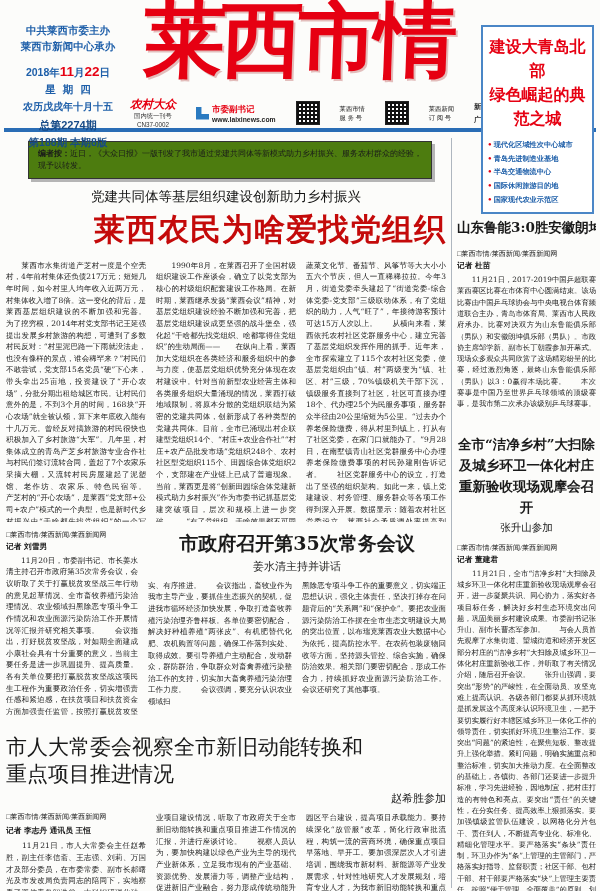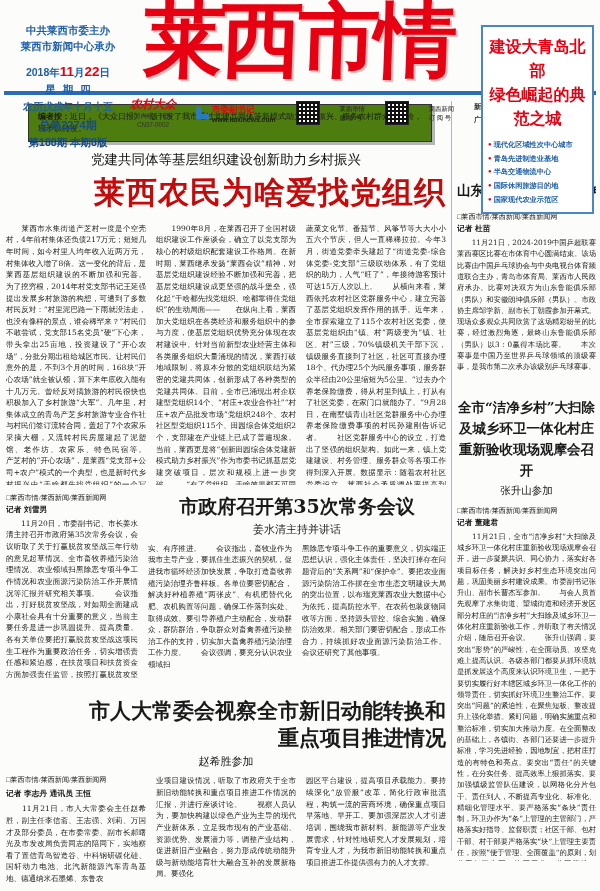--- a/index.html
+++ b/index.html
@@ -1,21 +1,21 @@
 <!DOCTYPE html>
 <html><head>
 <meta charset="utf-8">
 <style>
   * { margin:0; padding:0; box-sizing:border-box; }
   html,body { background:#e8e8e8; }
   .page { width:600px; height:891px; margin:0 auto; background:#fcfcfa; position:relative;
           overflow:hidden; font-family:"Liberation Sans", sans-serif; color:#1a1a1a; }
 
   
-  header { position:relative; height:91px; }
+  header { position:relative; height:128px; }
   .hleft { position:absolute; left:6px; top:22px; width:124px; text-align:center; color:#1e5fa9; }
   .sponsor { font-size:10.5px; font-weight:bold; line-height:1.55; }
   .date-line { margin-top:9px; font-size:10.5px; font-weight:bold; }
   .date-line .num { color:#e60012; font-size:13.5px; }
   .weekday { font-size:10.5px; font-weight:bold; letter-spacing:7px; margin-top:3px; text-indent:7px; }
   .lunar { font-size:10px; font-weight:bold; margin-top:3px; }
   .issue1 { font-size:11px; font-weight:bold; margin-top:4px; color:#164a87; }
   .issue2 { font-size:10.5px; font-weight:bold; margin-top:3px; color:#164a87; }
 
   .masthead { position:absolute; left:126px; top:-10px; width:344px; text-align:center;
@@ -73,23 +73,23 @@
 
   .gov { display:flex; gap:10px; margin-top:8px; height:198px; overflow:hidden; }
   .gov-left { width:132px; flex:none; overflow:hidden; }
   .gov-right { flex:1; min-width:0; display:flex; flex-direction:column; }
   .gov-title { text-align:center; font-size:19px; font-weight:900; margin:1px 0 2px;
                font-family:"DejaVu Serif", serif; white-space:nowrap; }
   .gov-sub { text-align:center; font-size:11px; margin-bottom:6px; font-family:"DejaVu Serif", serif; }
   .gov-cols { flex:1; overflow:hidden; }
 
   .npc { margin-top:6px; }
-  .npc-title { text-align:right; font-size:21px; font-weight:700; line-height:1.3;
+  .npc-title { text-align:left; font-size:21px; font-weight:400; line-height:1.3;
                font-family:"DejaVu Serif", serif; }
-  .npc-sub { text-align:center; font-size:11px; margin:3px 0 6px; font-family:"DejaVu Serif", serif; }
+  .npc-sub { text-align:right; font-size:11px; margin:3px 0 6px; font-family:"DejaVu Serif", serif; }
   .npc-cols { height:112px; }
 
   .side-art-a { margin-top:32px; height:248px; overflow:hidden; }
   .t-small { text-align:center; font-size:11px; line-height:1.55; font-family:"DejaVu Serif", serif; }
   .t-main { text-align:right; font-size:13.5px; font-weight:900; margin:15px 0 12px;
             font-family:"DejaVu Serif", serif; white-space:nowrap; }
   .side-body { font-size:7.3px; line-height:1.55; text-align:justify;
                font-family:"DejaVu Serif", serif; overflow:hidden; color:#1b1b1b; }
 
   .side-art-b { margin-top:16px; }
@@ -218,21 +218,21 @@
     <div class="vrule"></div>
 
     <aside class="side-area">
 
       <article class="side-art-a">
         <div class="t-small">乒超联赛莱西赛区</div>
         <div class="t-small">比赛圆满结束</div>
         <div class="t-main">山东鲁能3:0胜安徽朗坤</div>
         <div class="byline">□莱西市情/莱西新闻/莱西新闻网</div>
         <div class="reporter">记者 杜苗</div>
-        <div class="side-body" style="height:170px;">　　11月21日，2024-2019中国乒超联赛莱西赛区比赛在市体育中心圆满结束。该场比赛由中国乒乓球协会与中央电视台体育频道联合主办，青岛市体育局、莱西市人民政府承办。比赛对决双方为山东鲁能俱乐部（男队）和安徽朗坤俱乐部（男队）。市政协主席邹学新、副市长丁朝霞参加开幕式。　　现场众多观众共同欣赏了这场精彩纷呈的比赛，经过激烈角逐，最终山东鲁能俱乐部（男队）以3：0赢得本场比赛。　　本次赛事是中国乃至世界乒乓球领域的顶级赛事，是我市第二次承办该级别乒乓球赛事。</div>
+        <div class="side-body" style="height:170px;">　　11月21日，2017-2019中国乒超联赛莱西赛区比赛在市体育中心圆满结束。该场比赛由中国乒乓球协会与中央电视台体育频道联合主办，青岛市体育局、莱西市人民政府承办。比赛对决双方为山东鲁能俱乐部（男队）和安徽朗坤俱乐部（男队）。市政协主席邹学新、副市长丁朝霞参加开幕式。　　现场众多观众共同欣赏了这场精彩纷呈的比赛，经过激烈角逐，最终山东鲁能俱乐部（男队）以3：0赢得本场比赛。　　本次赛事是中国乃至世界乒乓球领域的顶级赛事，是我市第二次承办该级别乒乓球赛事。</div>
       </article>
 
       <article class="side-art-b">
         <div class="b-title">
           <div>全市“洁净乡村”大扫除</div>
           <div>及城乡环卫一体化村庄</div>
           <div>重新验收现场观摩会召开</div>
         </div>
         <div class="b-sub">张升山参加</div>
         <div class="byline">□莱西市情/莱西新闻/莱西新闻网</div>

